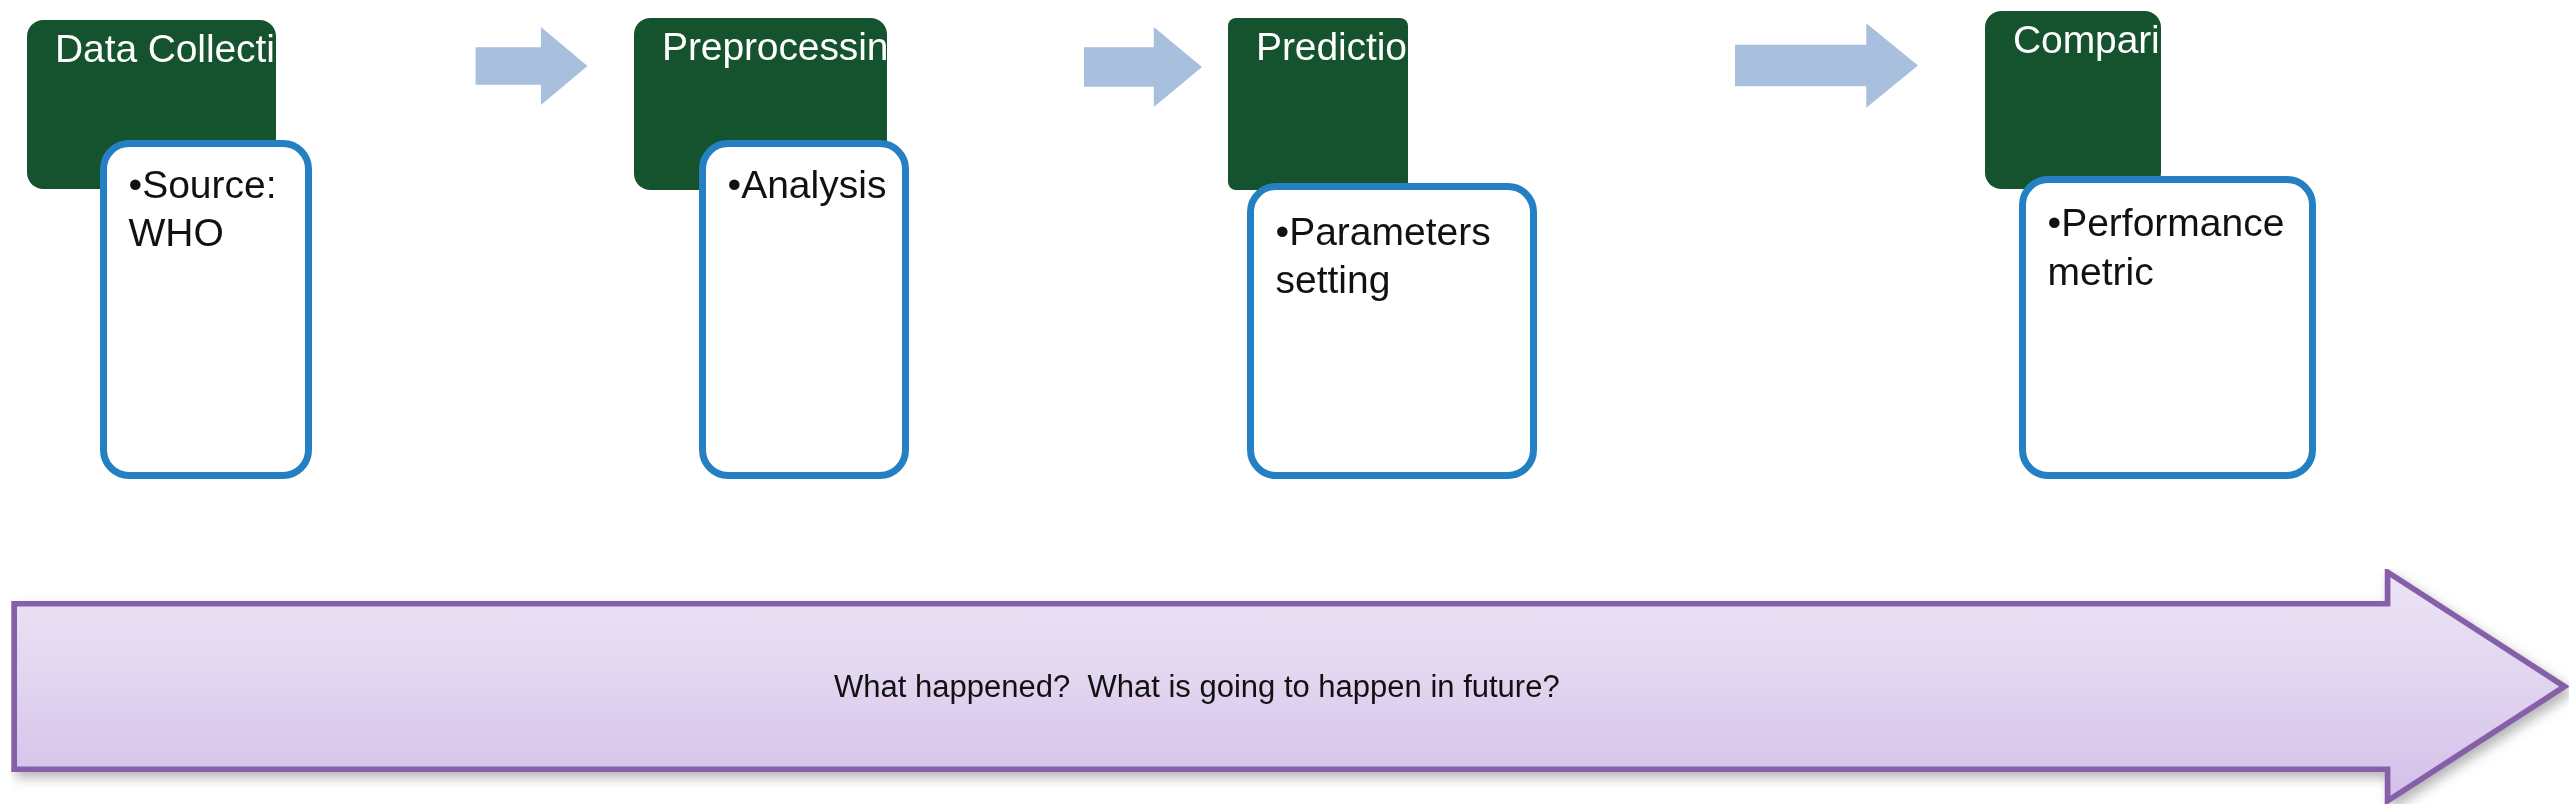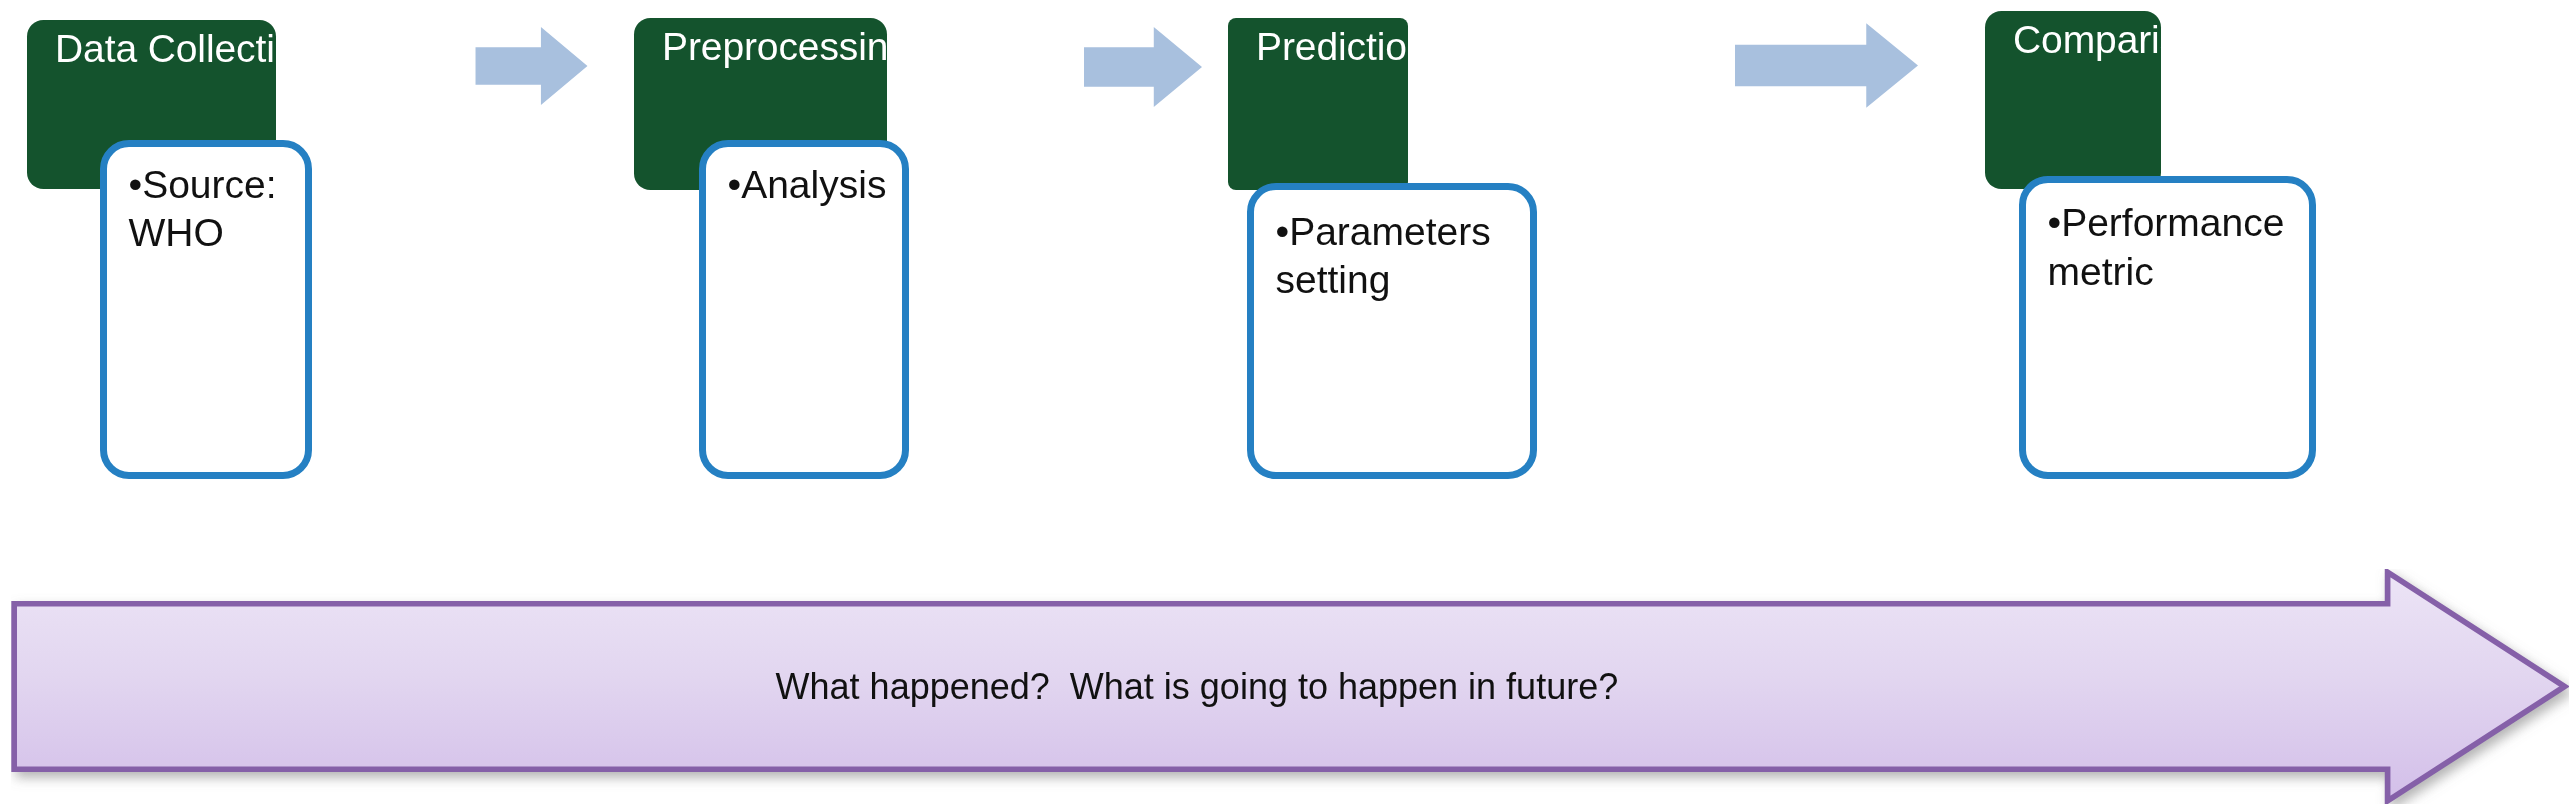--- a/index.html
+++ b/index.html
@@ -97,21 +97,21 @@
     top: 569px;
     width: 2371px;
     height: 235px;
     display: flex;
     align-items: center;
     justify-content: center;
     z-index: 5;
     pointer-events: none;
   }
   #banner-text span {
-    font-size: 36px;
+    font-size: 31px;
     color: #111111;
     letter-spacing: 0px;
     white-space: pre;
   }
 </style>
 </head>
 <body>
 
 <div id="canvas">
 

